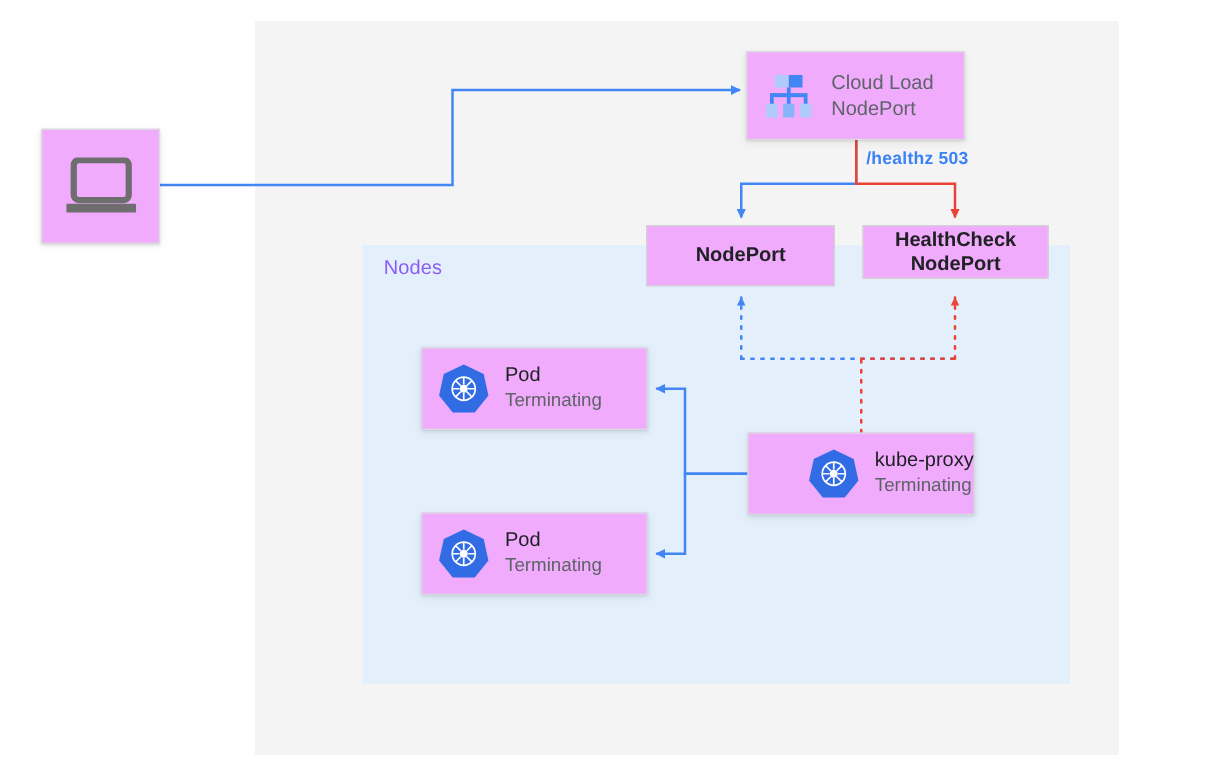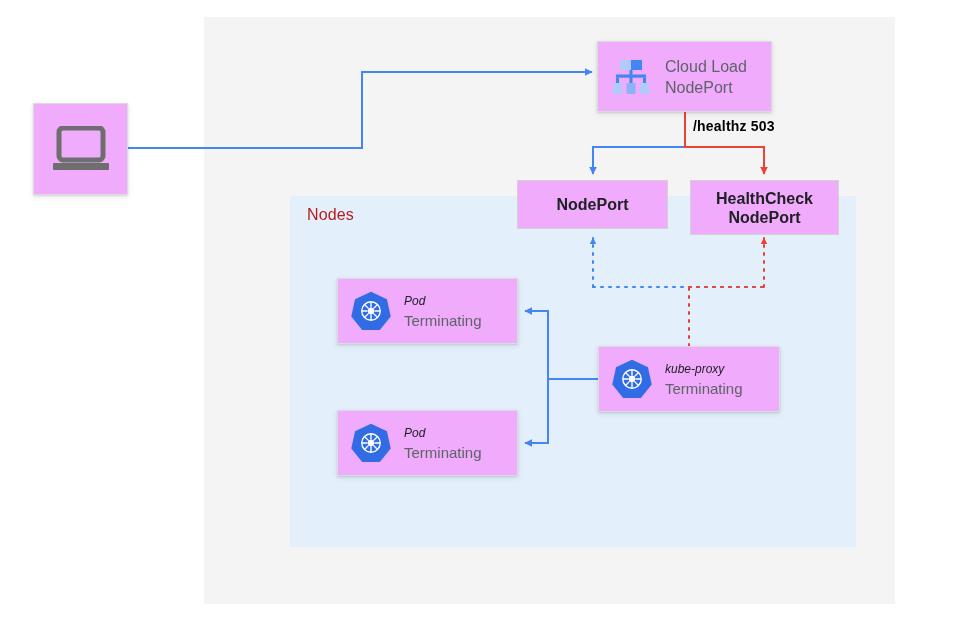--- a/index.html
+++ b/index.html
@@ -32,21 +32,21 @@
   .panel-nodes {
     position: absolute;
     left: 290px; top: 196px;
     width: 566px; height: 351px;
     background: #e3f0fc;
   }
   .nodes-label {
     position: absolute;
     left: 307px; top: 206px;
     font-size: 16px;
-    color: #b91c1c;
+    color: #8b5cf6;
     letter-spacing: 0.1px;
   }
 
   
   .card {
     position: absolute;
     background: #f0abfc;
     border: 1px solid #dadce0;
     box-shadow: 0 1px 2px rgba(60,64,67,0.16), 0 2px 6px rgba(60,64,67,0.10);
     box-sizing: border-box;
@@ -78,58 +78,57 @@
     color: #5f6368;
   }
 
   
   .card-nodeport {
     left: 517px; top: 180px;
     width: 151px; height: 49px;
   }
   .card-hcnodeport {
     left: 690px; top: 180px;
-    width: 149px; height: 55px;
+    width: 149px; height: 43px;
   }
   .np-label {
     font-size: 16px;
     font-weight: bold;
     color: #202124;
     text-align: center;
     width: 100%;
     line-height: 19px;
   }
 
   
   .card-pod1 { left: 337px; top: 278px; width: 181px; height: 66px; padding-left: 12px; }
   .card-pod2 { left: 337px; top: 410px; width: 181px; height: 66px; padding-left: 12px; }
-  .card-kubeproxy { left: 598px; top: 346px; width: 182px; height: 66px; padding-left: 12px; }
+  .card-kubeproxy { left: 598px; top: 346px; width: 182px; height: 66px; padding-left: 12px; justify-content: flex-end; }
   .pod-text { margin-left: 12px; }
   .pod-title {
-    font-size: 12px;
+    font-size: 16px;
     color: #202124;
     line-height: 20px;
-    font-style: italic;
   }
   .pod-sub {
     font-size: 15px;
     color: #5f6368;
     line-height: 20px;
   }
 
   
   .icon { display: block; flex: 0 0 auto; }
 
   
   .healthz {
     position: absolute;
     left: 693px; top: 118px;
     font-size: 14px;
     font-weight: bold;
-    color: #000000;
+    color: #3b82f6;
     letter-spacing: 0.2px;
     white-space: nowrap;
   }
 
   svg.wires {
     position: absolute;
     left: 0; top: 0;
     width: 965px; height: 623px;
     overflow: visible;
     pointer-events: none;

